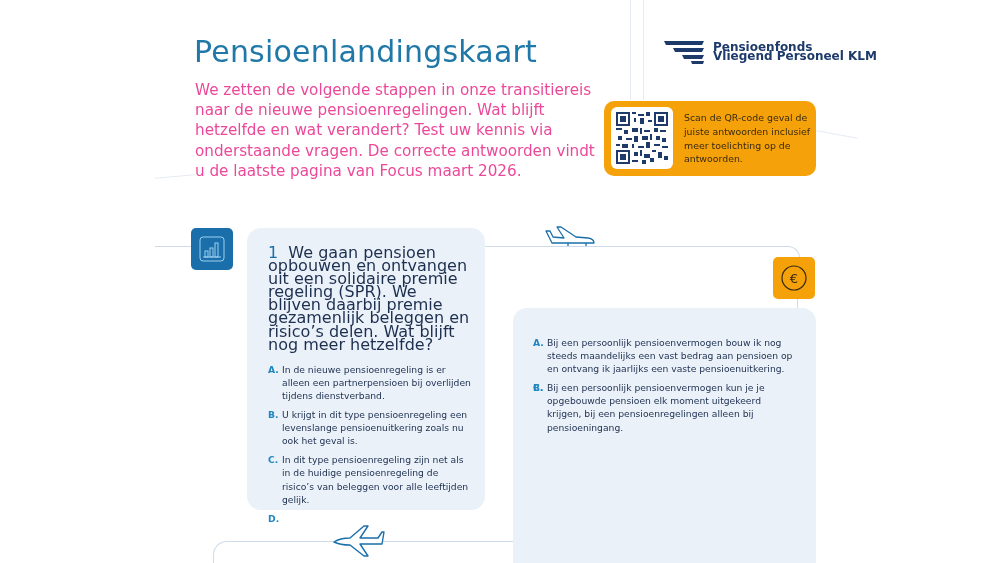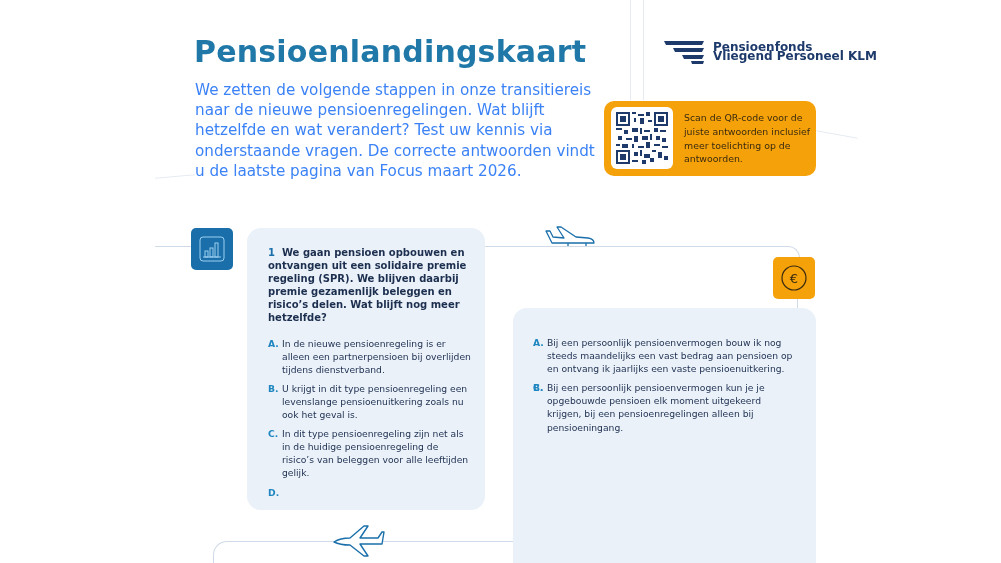--- a/index.html
+++ b/index.html
@@ -8,26 +8,26 @@
     background: #ffffff;
     font-family: "DejaVu Sans", sans-serif;
   }
   .page { position: absolute; left: 0; top: 0; width: 1001px; height: 563px; }
 
   
   .guide { position: absolute; background: #e6ebf2; }
 
   .title {
     position: absolute; left: 194px; top: 34px;
-    font-family: "DejaVu Sans", sans-serif; font-weight: 700;
+    font-family: "DejaVu Sans", sans-serif; font-weight: 400;
     font-size: 30px; color: #1f78a8; letter-spacing: 0.2px; white-space: nowrap;
   }
   .intro {
     position: absolute; left: 195px; top: 80px; width: 400px;
-    font-size: 15.2px; line-height: 20.2px; color: #3b82f6;
+    font-size: 15.2px; line-height: 20.2px; color: #ec4899;
   }
 
   .logo { position: absolute; left: 664px; top: 40px; width: 160px; height: 26px; }
   .logo-text {
     position: absolute; left: 49px; top: 3px;
     font-size: 12px; line-height: 9px; font-weight: bold; color: #1d3a6b; white-space: nowrap;
   }
 
   .qr-box {
     position: absolute; left: 604px; top: 101px; width: 212px; height: 75px;
@@ -52,21 +52,21 @@
   .icon-blue { left: 191px; top: 228px; background: #1a6fab; }
   .icon-orange { left: 773px; top: 257px; background: #f5a20a; }
 
   .card {
     position: absolute; background: #eaf1f9; border-radius: 14px;
   }
   .card1 { left: 247px; top: 228px; width: 238px; height: 282px; }
   .card2 { left: 513px; top: 308px; width: 303px; height: 270px; }
 
   .q {
-    font-size: 10px; line-height: 13.1px; color: #1d2f4f; font-weight: bold;
+    font-size: 16px; line-height: 13.1px; color: #1d2f4f; font-weight: normal;
   }
   .q .num { color: #1a6fab; }
   .opt { position: relative; font-size: 9.2px; line-height: 13.1px; color: #1d2f4f; margin-top: 6px; padding-left: 14px; }
   .opt .letter { position: absolute; left: 0; top: 0; color: #1f86c0; font-weight: bold; }
 
   .card1 .inner { position: absolute; left: 21px; top: 18px; width: 205px; }
   .card2 .inner { position: absolute; left: 20px; top: 18px; width: 262px; }
   .card1 .opts { margin-top: 12px; }
   .card2 .opts { margin-top: 10px; }
 
@@ -144,21 +144,21 @@
             <rect x="14" y="21" width="3" height="2"></rect>
           <rect x="18" y="19" width="2" height="1"></rect>
             <rect x="21" y="20" width="2" height="3"></rect>
             <rect x="24" y="22" width="2" height="2"></rect>
           <rect x="8" y="24" width="3" height="1"></rect>
             <rect x="13" y="24" width="2" height="2"></rect>
             <rect x="17" y="23" width="2" height="2"></rect>
         </g>
       </svg>
     </div>
-    <div class="qr-text">Scan de QR-code voor de juiste antwoorden inclusief meer toelichting op de antwoorden.</div>
+    <div class="qr-text">Scan de QR-code geval de juiste antwoorden inclusief meer toelichting op de antwoorden.</div>
   </div>
 
   <div class="route" style="left:155px;top:246px;width:36px;border-top-width:1.5px;"></div>
   <div class="route" style="left:485px;top:246px;width:314px;height:12px;border-top-width:1.5px;border-right-width:1.5px;border-top-right-radius:12px;"></div>
   <div class="route" style="left:797px;top:298px;width:1px;height:12px;border-left-width:1.5px;"></div>
   <div class="route" style="left:213px;top:541px;width:300px;height:30px;border-top-width:1.5px;border-left-width:1.5px;border-top-left-radius:14px;"></div>
 
   <svg class="plane" style="left:544px;top:225px;" width="54" height="22" viewBox="0 0 54 22">
     <path d="M2 6 L6 6 L9 12 L20 13 L13 2 L17 2 L32 12 L44 13 Q50 14 50 18 L8 18 Z" fill="#fff" stroke="#1a6fab" stroke-width="1.3" stroke-linejoin="round"></path>
     <line x1="24" y1="18" x2="24" y2="21" stroke="#1a6fab" stroke-width="1.3"></line>

